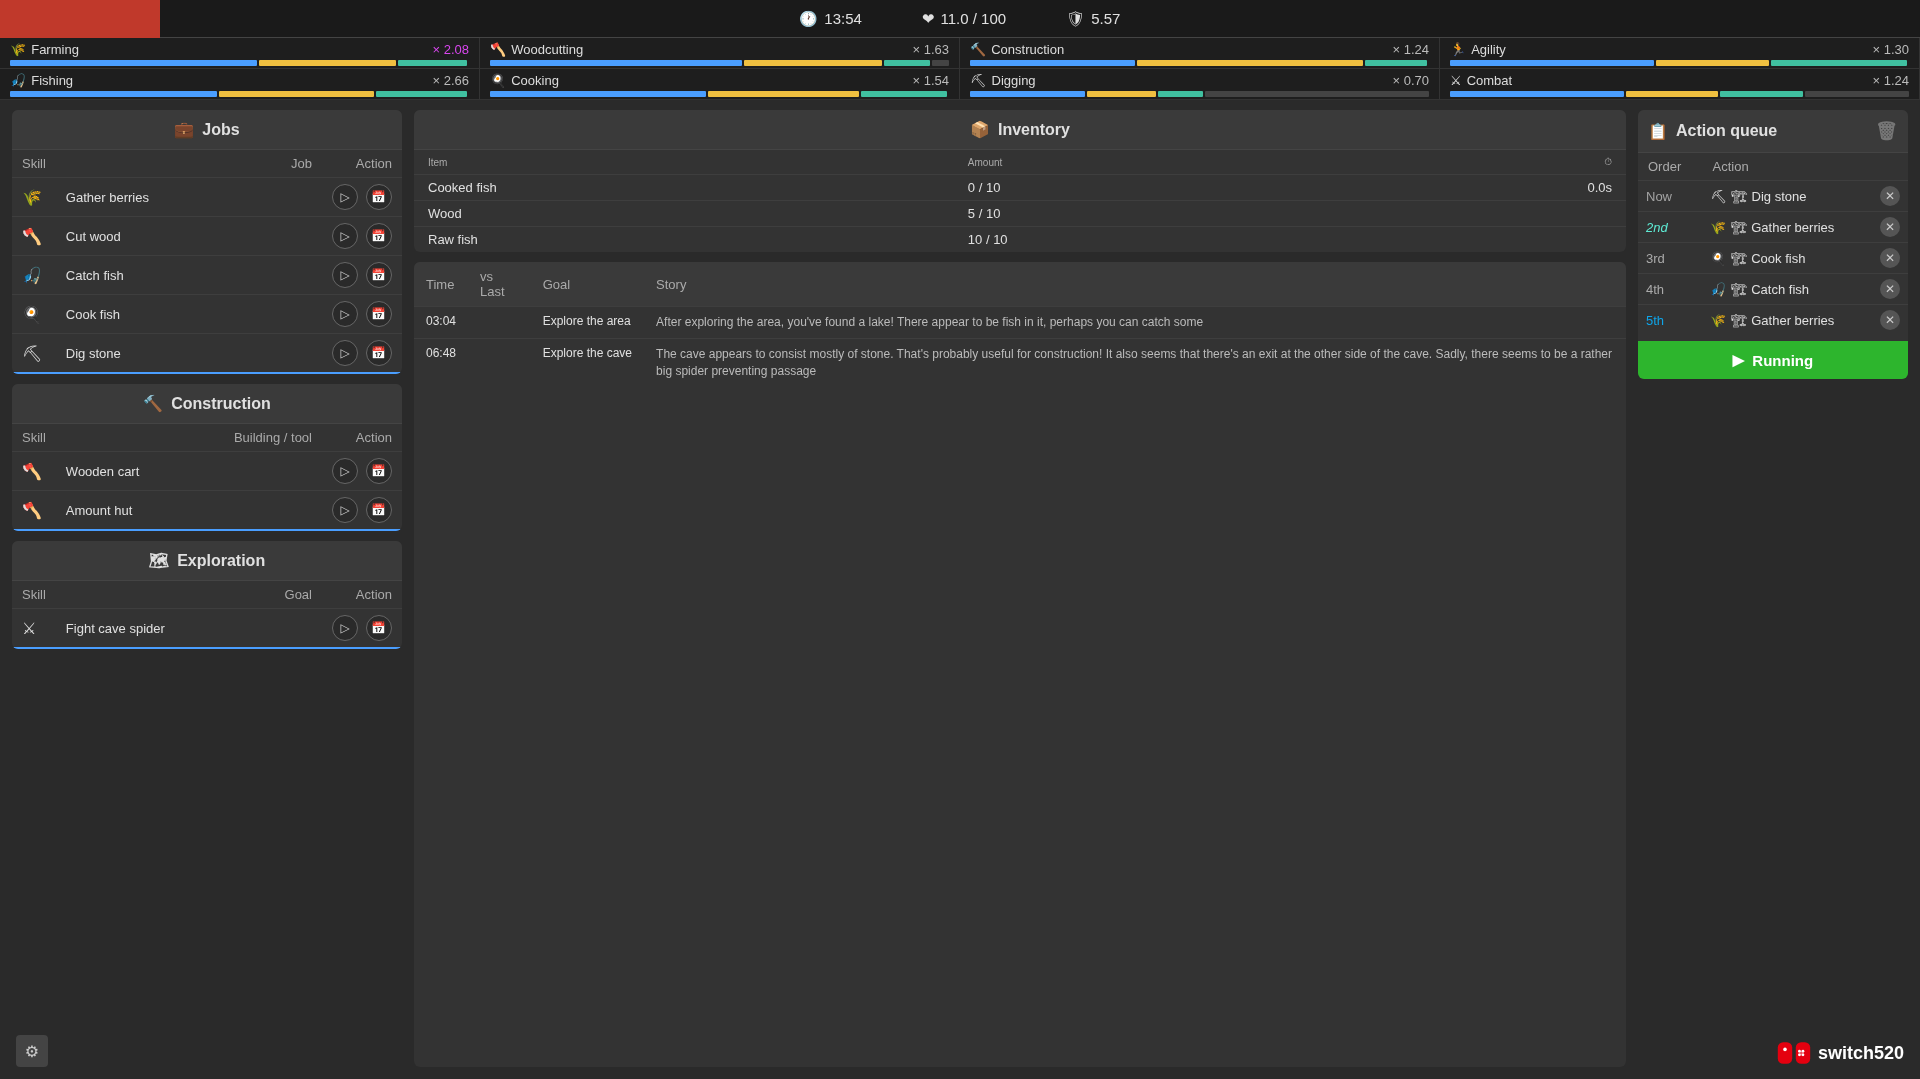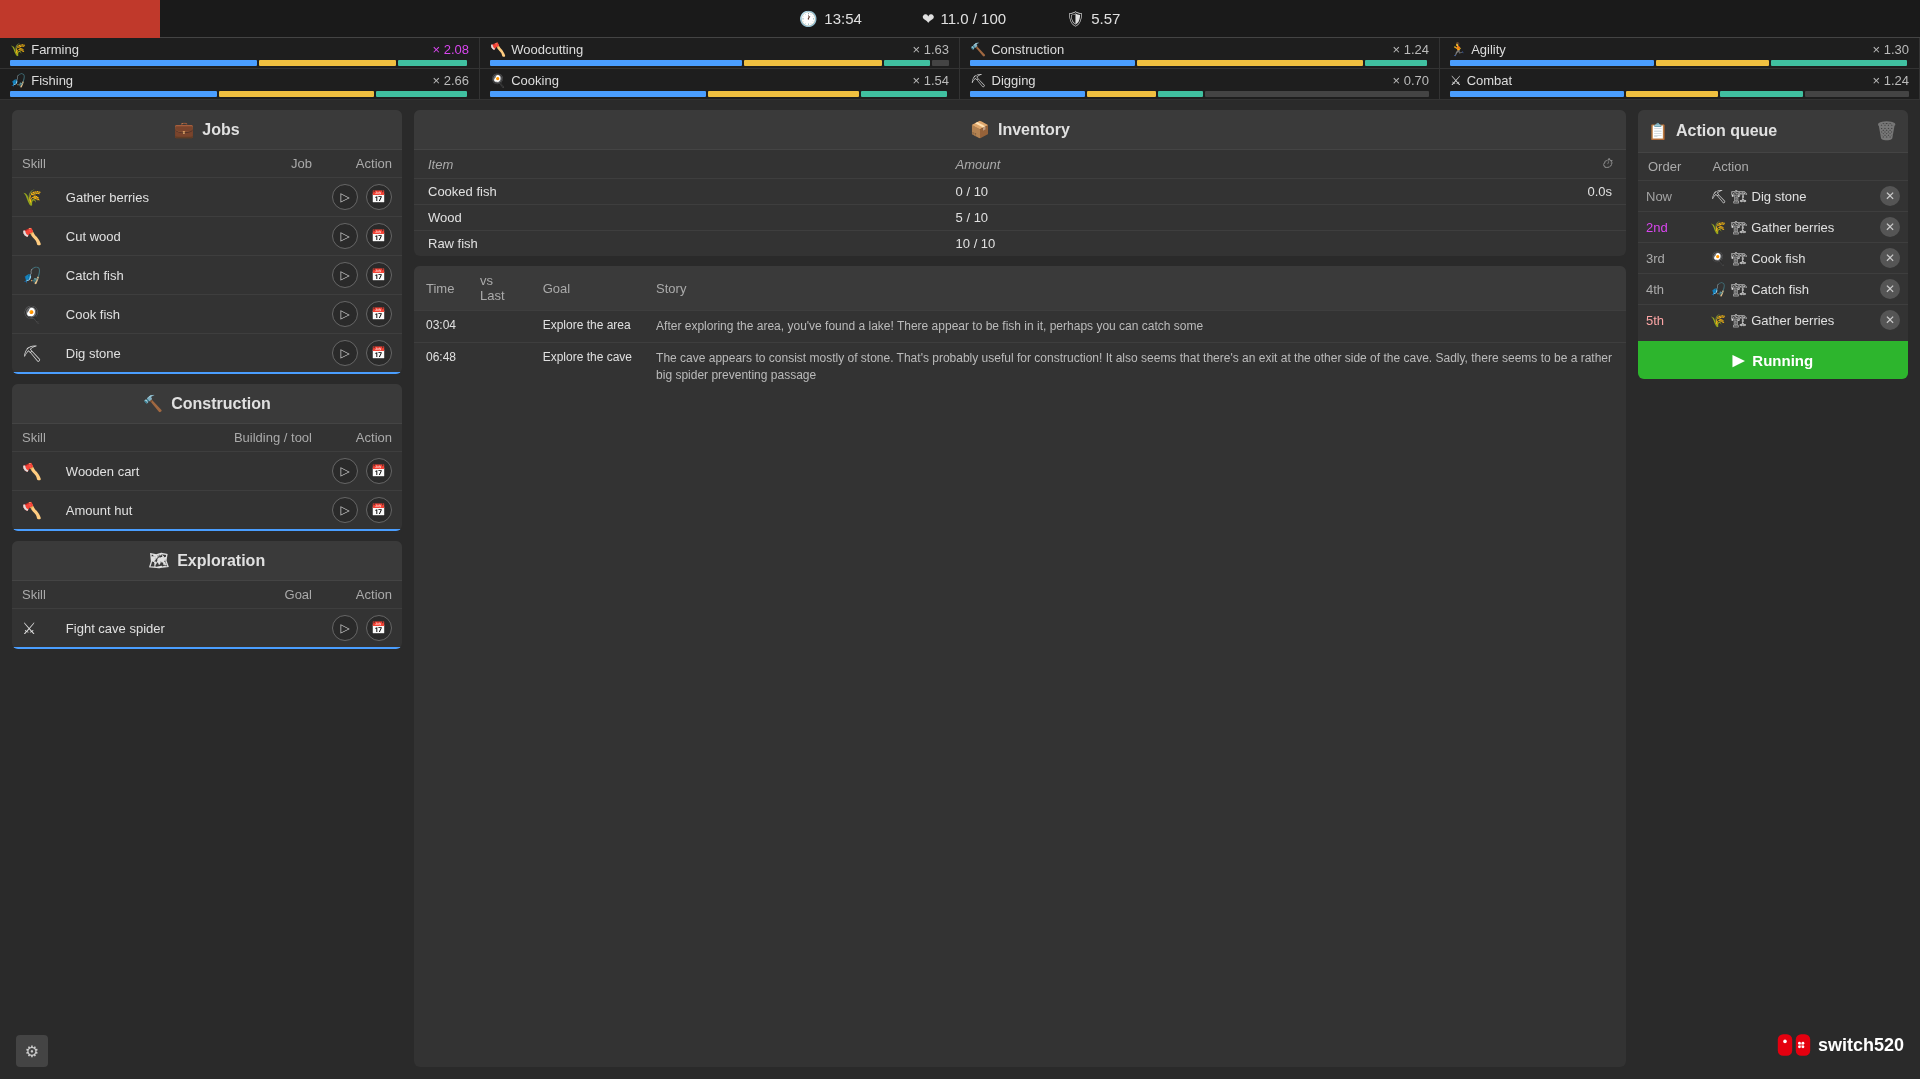--- a/index.html
+++ b/index.html
@@ -156,24 +156,23 @@
       border-radius: 6px;
       overflow: hidden;
     }
     .inv-table {
       width: 100%;
       border-collapse: collapse;
     }
     .inv-table th {
       text-align: left;
       padding: 6px 14px;
-      font-size: 13px;
+      font-size: 10px;
       color: #aaa;
       font-weight: 500;
-      font-style: italic;
     }
     .inv-table td {
       padding: 5px 14px;
       font-size: 13px;
       border-top: 1px solid #3e3e3e;
     }
     .inv-table th:last-child, .inv-table td:last-child {
       text-align: right;
     }
 
@@ -266,21 +265,21 @@
       font-size: 12px;
       cursor: pointer;
       display: flex;
       align-items: center;
       justify-content: center;
     }
 
     
     .brand {
       position: fixed;
-      bottom: 16px;
+      bottom: 8px;
       right: 16px;
       display: flex;
       align-items: center;
       gap: 6px;
       font-size: 18px;
       font-weight: 700;
       color: #fff;
     }
     .brand-logo {
       width: 36px;
@@ -671,21 +670,21 @@
         <span>⛏</span>
         <span>🏗</span>
         <span>Dig stone</span>
       </div>
     </td>
     <td>
       <button class="remove-btn">✕</button>
     </td>
   </tr>
             <tr>
-    <td style="color:#d946ef;">2nd</td>
+    <td style="color:#5eead4;font-style:italic;">2nd</td>
     <td>
       <div class="queue-row-icons">
         <span>🌾</span>
         <span>🏗</span>
         <span>Gather berries</span>
       </div>
     </td>
     <td>
       <button class="remove-btn">✕</button>
     </td>
@@ -710,21 +709,21 @@
         <span>🎣</span>
         <span>🏗</span>
         <span>Catch fish</span>
       </div>
     </td>
     <td>
       <button class="remove-btn">✕</button>
     </td>
   </tr>
             <tr>
-    <td style="color:#fca5a5;margin-left:8px;">5th</td>
+    <td style="color:#0ea5e9;margin-left:8px;">5th</td>
     <td>
       <div class="queue-row-icons">
         <span>🌾</span>
         <span>🏗</span>
         <span>Gather berries</span>
       </div>
     </td>
     <td>
       <button class="remove-btn">✕</button>
     </td>

